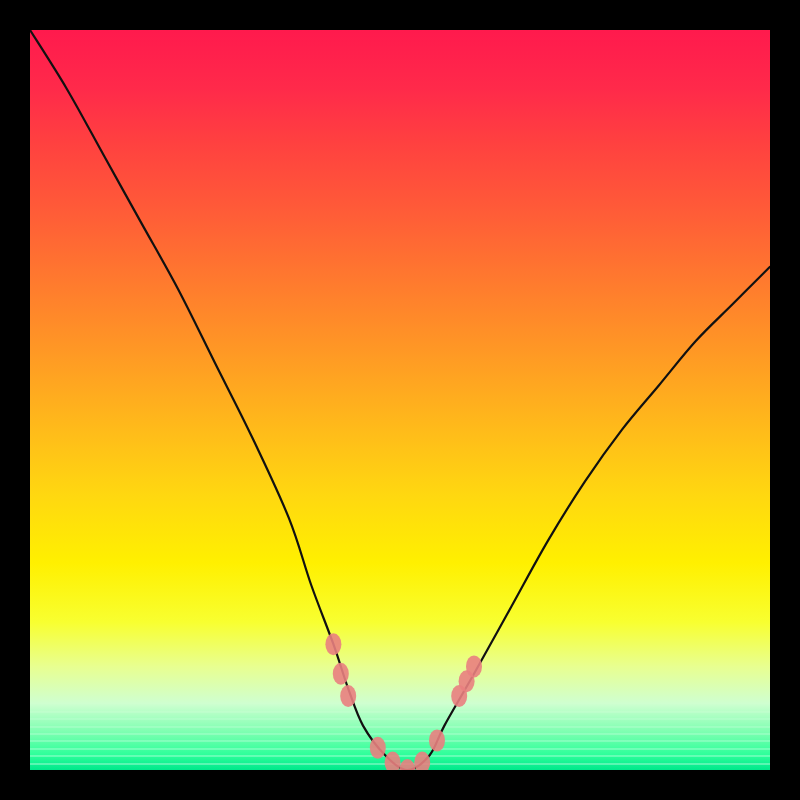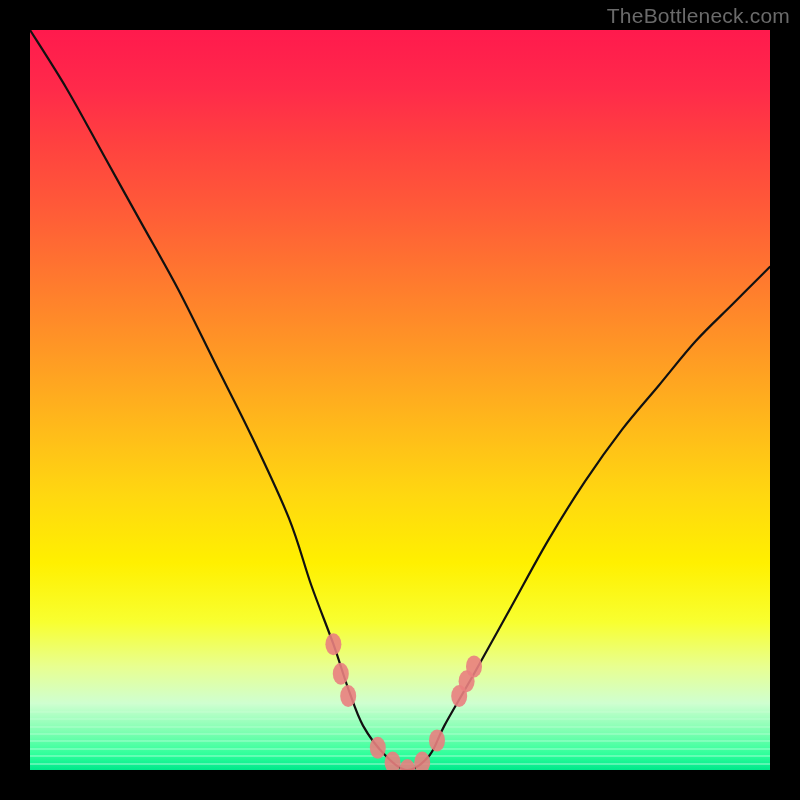--- a/index.html
+++ b/index.html
@@ -67,21 +67,20 @@
   }
   .marker {
     fill: #e98080;
     fill-opacity: 0.9;
   }
 </style>
 </head>
 <body>
 
 <div class="frame">
-  <div class="watermark">TheBottleneck.com</div>
 
   <div class="plot-area" id="plot-area">
 
     <div class="stripe" style="top: 732.6px; background: rgba(255, 255, 255, 0.31);"></div>
       <div class="stripe" style="top: 725.2px; background: rgba(255, 255, 255, 0.28);"></div>
       <div class="stripe" style="top: 717.8px; background: rgba(255, 255, 255, 0.25);"></div>
       <div class="stripe" style="top: 710.4px; background: rgba(255, 255, 255, 0.22);"></div>
       <div class="stripe" style="top: 703px; background: rgba(255, 255, 255, 0.19);"></div>
       <div class="stripe" style="top: 695.6px; background: rgba(255, 255, 255, 0.16);"></div>
       <div class="stripe" style="top: 688.2px; background: rgba(255, 255, 255, 0.13);"></div>

